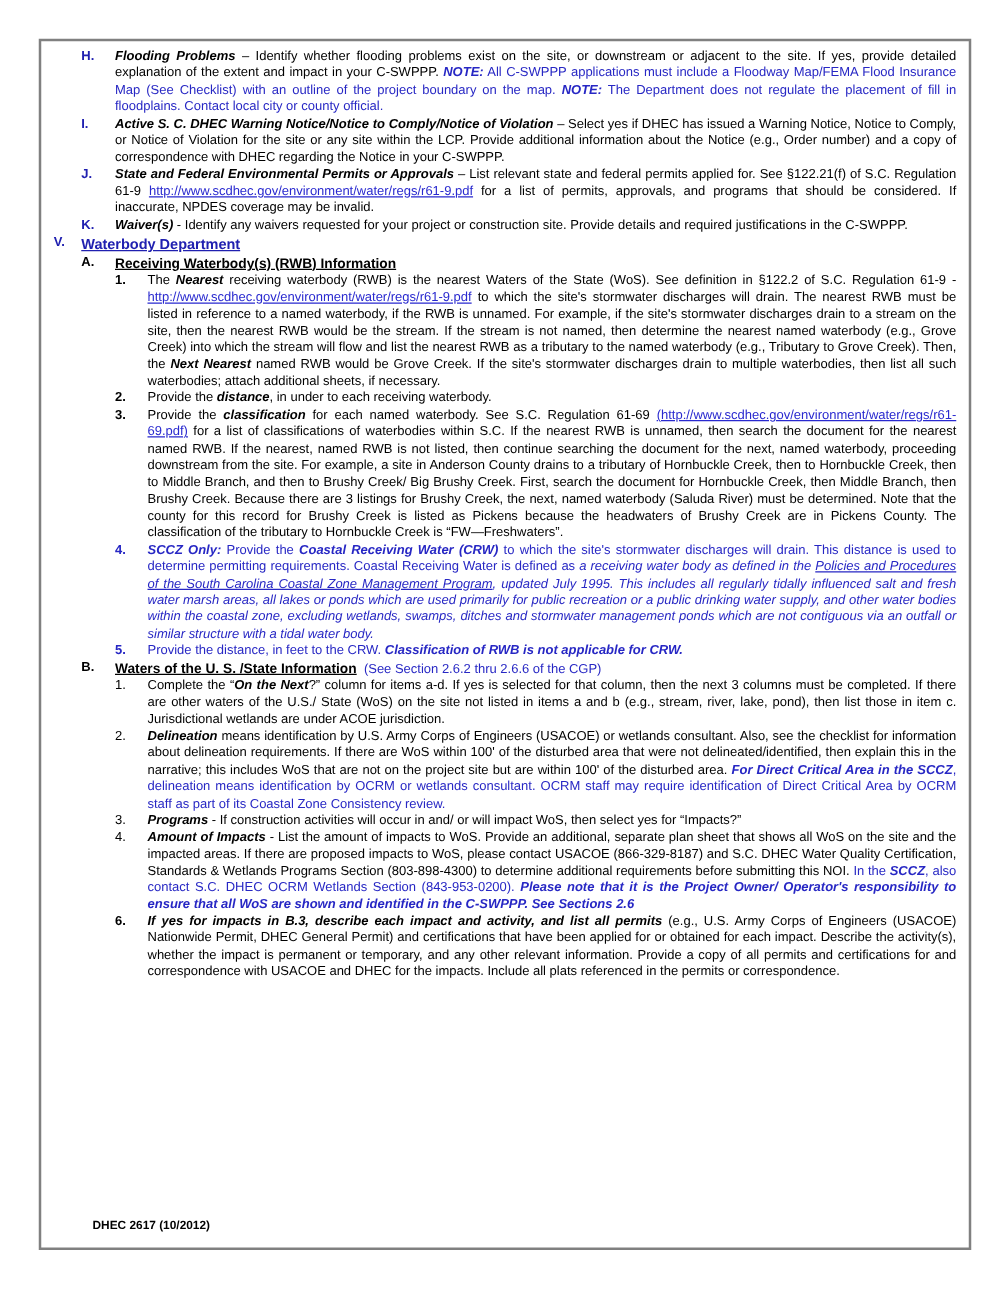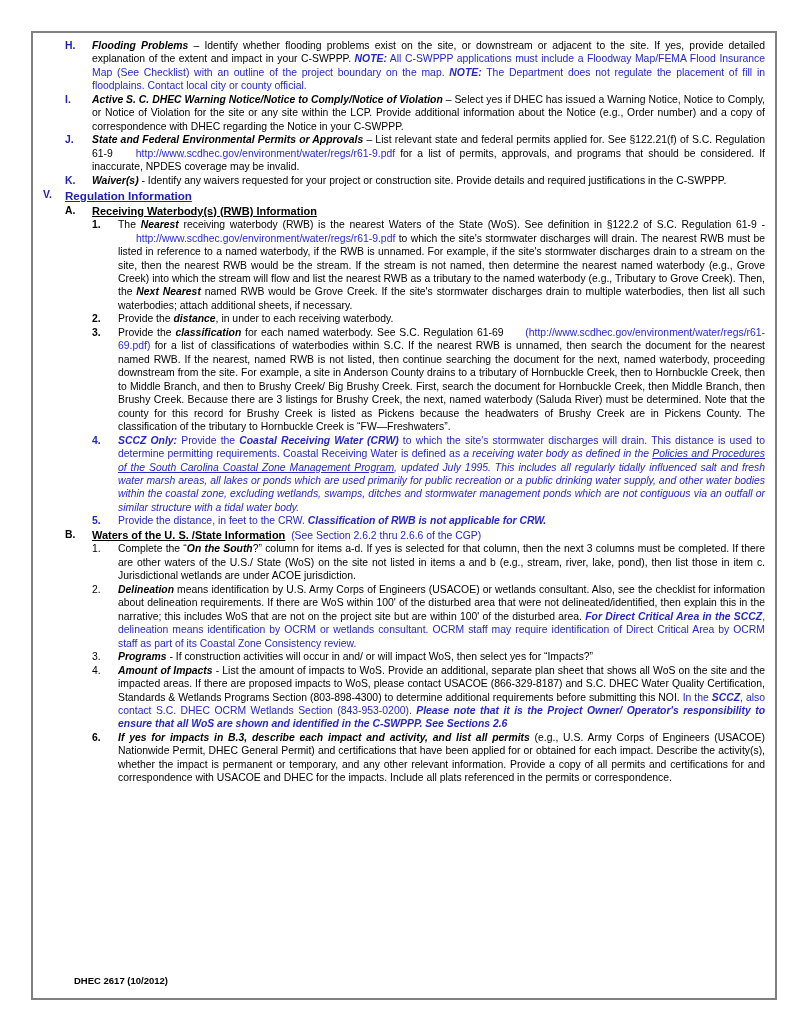--- a/index.html
+++ b/index.html
@@ -56,21 +56,21 @@
   
   .lvl-num > .marker { width: 26px; margin-left: 49px; }
 
   
   b, .b { font-weight: bold; font-style: italic; }
   .u { text-decoration: underline; }
   .i { font-style: italic; }
   .blue { color: #2727c4; }
   .link {
     color: #2929cf;
-    margin-left: 18px;
+    text-decoration: underline;
   }
   .hdr-roman {
     color: #2020b0;
     font-weight: bold;
     text-decoration: underline;
     font-size: 11.6px;
   }
   .hdr-letter {
     color: #000000;
     font-weight: bold;
@@ -119,21 +119,21 @@
     <div class="row lvl-letter">
       <div class="marker">K.</div>
       <div class="body">
         <b>Waiver(s)</b><span> - Identify any waivers requested for your project or construction site.  Provide details and required justifications in the C-SWPPP.</span>
       </div>
     </div>
 
     <div class="row lvl-roman section-v-row">
       <div class="marker">V.</div>
       <div class="body">
-        <span class="hdr-roman">Regulation Information</span>
+        <span class="hdr-roman">Waterbody Department</span>
       </div>
     </div>
 
     <div class="row lvl-letter black">
       <div class="marker">A.</div>
       <div class="body">
         <span class="hdr-letter">Receiving Waterbody(s) (RWB) Information</span>
       </div>
     </div>
 
@@ -175,21 +175,21 @@
     <div class="row lvl-letter black">
       <div class="marker">B.</div>
       <div class="body">
         <span class="hdr-letter">Waters of the U. S. /State Information</span><span class="blue">&nbsp;&nbsp;</span><span class="blue">(See Section 2.6.2 thru 2.6.6 of the CGP)</span>
       </div>
     </div>
 
     <div class="row lvl-num">
       <div class="marker" style="font-weight:normal">1.</div>
       <div class="body">
-        <span>Complete the “</span><b>On the South</b><span>?” column for items a-d. If yes is selected for that column, then the next 3 columns must be completed. If there are other waters of the U.S./ State (WoS) on the site not listed in items a and b (e.g., stream, river, lake, pond), then list those in item c. Jurisdictional wetlands are under ACOE jurisdiction.</span>
+        <span>Complete the “</span><b>On the Next</b><span>?” column for items a-d. If yes is selected for that column, then the next 3 columns must be completed. If there are other waters of the U.S./ State (WoS) on the site not listed in items a and b (e.g., stream, river, lake, pond), then list those in item c. Jurisdictional wetlands are under ACOE jurisdiction.</span>
       </div>
     </div>
 
     <div class="row lvl-num">
       <div class="marker" style="font-weight:normal">2.</div>
       <div class="body">
         <b>Delineation</b><span> means identification by U.S. Army Corps of Engineers (USACOE) or wetlands consultant. Also, see the checklist for information about delineation requirements. If there are WoS within 100' of the disturbed area that were not delineated/identified, then explain this in the narrative; this includes WoS that are not on the project site but are within 100' of the disturbed area. </span><b class="blue">For Direct Critical Area in the SCCZ</b><span class="blue">, delineation means identification by OCRM or wetlands consultant. OCRM staff may require identification of Direct Critical Area by OCRM staff as part of its Coastal Zone Consistency review.</span>
       </div>
     </div>
 

